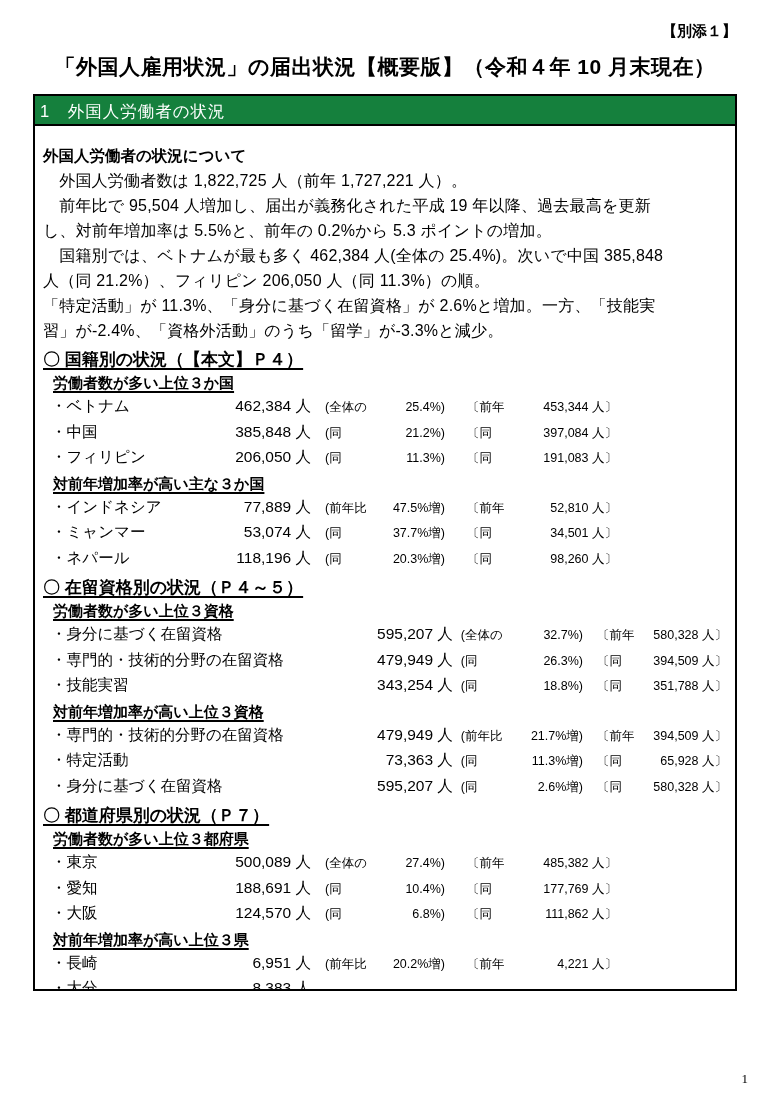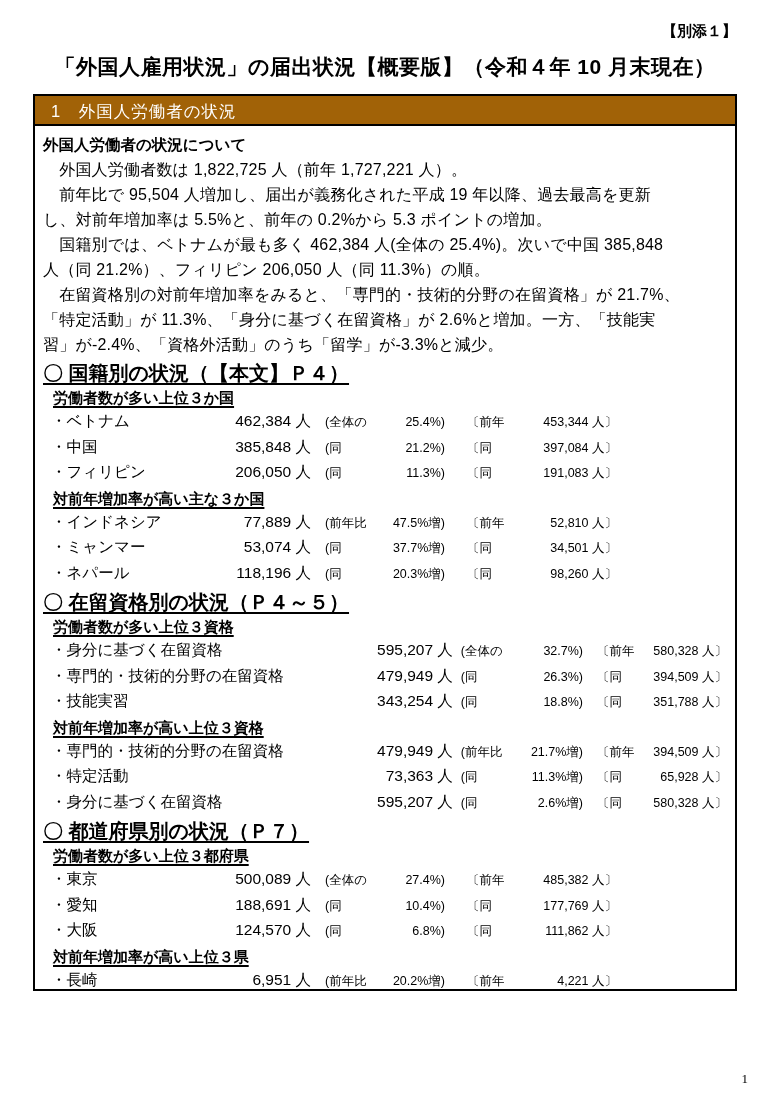--- a/index.html
+++ b/index.html
@@ -23,44 +23,44 @@
     letter-spacing:0.5px;
     white-space:nowrap;
   }
   .box {
     margin:13px 33px 0 33px;
     border:2px solid #000;
     height:897px;
     overflow:hidden;
   }
   .section-bar {
-    background:#a16207;
+    background:#15803d;
     color:#fff;
     height:30px;
     line-height:30px;
-    padding-left:16px;
+    padding-left:5px;
     font-size:16.5px;
     border-bottom:2px solid #000;
     letter-spacing:1px;
   }
-  .content { padding:7px 8px 0 8px; }
+  .content { padding:18px 8px 0 8px; }
   .intro-heading {
     font-weight:bold;
     font-size:15.5px;
     line-height:24px;
   }
   .intro-line {
     font-size:16px;
     line-height:25px;
     white-space:nowrap;
     letter-spacing:0.2px;
   }
   .sec-h {
     font-weight:bold;
-    font-size:20px;
+    font-size:17px;
     line-height:21px;
     margin-top:7px;
     text-decoration:underline;
     text-underline-offset:3px;
     text-decoration-thickness:1.5px;
     display:inline-block;
   }
   .sec-h-wrap { line-height:21px; margin-top:6px; }
   .sec-h-wrap .sec-h { margin-top:0; }
   .sub-h {
@@ -116,21 +116,20 @@
 <div class="box">
   <div class="section-bar">1　外国人労働者の状況</div>
   <div class="content">
 
     <div class="intro-heading">外国人労働者の状況について</div>
     <div class="intro-line">　外国人労働者数は 1,822,725 人（前年 1,727,221 人）。</div>
     <div class="intro-line">　前年比で 95,504 人増加し、届出が義務化された平成 19 年以降、過去最高を更新</div>
     <div class="intro-line">し、対前年増加率は 5.5%と、前年の 0.2%から 5.3 ポイントの増加。</div>
     <div class="intro-line">　国籍別では、ベトナムが最も多く 462,384 人(全体の 25.4%)。次いで中国 385,848</div>
     <div class="intro-line">人（同 21.2%）、フィリピン 206,050 人（同 11.3%）の順。</div>
-    <div class="intro-line">　在留資格別の対前年増加率をみると、「専門的・技術的分野の在留資格」が 21.7%、</div>
     <div class="intro-line">「特定活動」が 11.3%、「身分に基づく在留資格」が 2.6%と増加。一方、「技能実</div>
     <div class="intro-line">習」が-2.4%、「資格外活動」のうち「留学」が-3.3%と減少。</div>
 
     <div>
       <div class="sec-h-wrap"><span class="sec-h">〇 国籍別の状況（【本文】Ｐ４）</span></div>
       <div class="sub-h-wrap"><span class="sub-h">労働者数が多い上位３か国</span></div>
       <div class="row">
         <span class="cn">・ベトナム</span>
           <span class="cc">462,384 人</span>
           <span class="cp">

